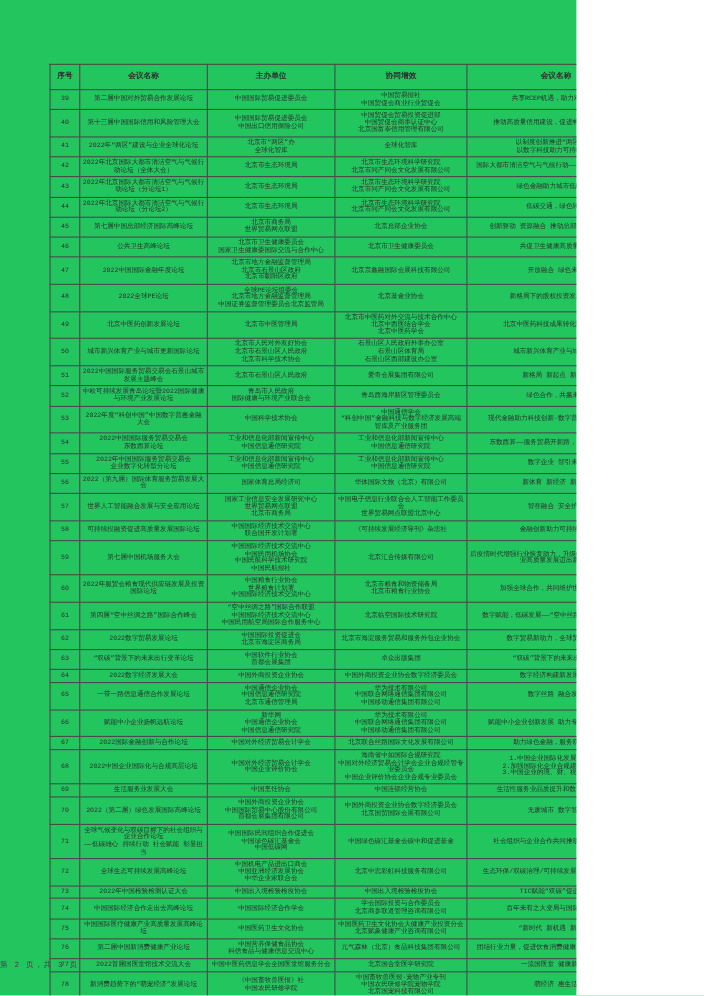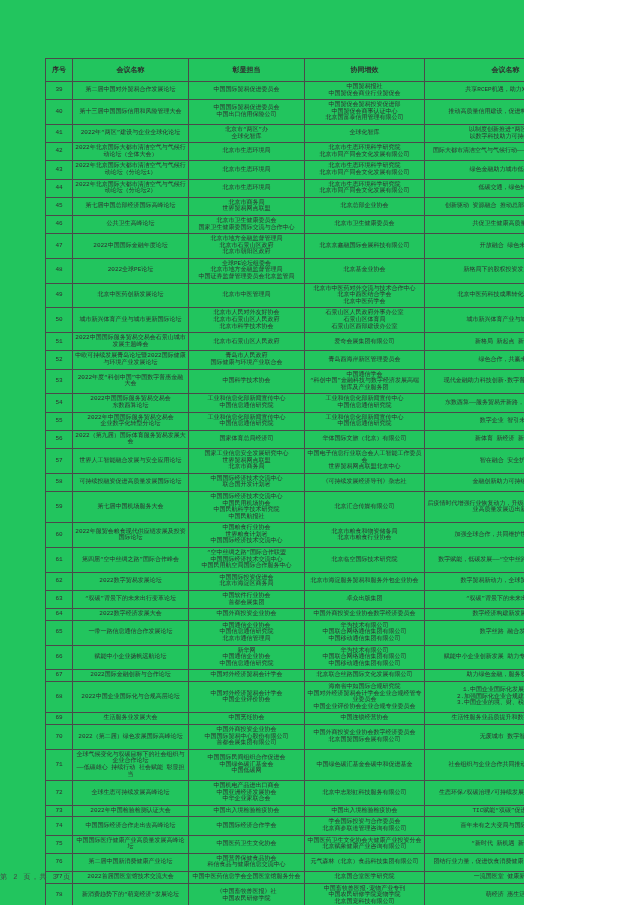--- a/index.html
+++ b/index.html
@@ -55,21 +55,21 @@
         <col style="width: 27px;">
         <col style="width: 116px;">
         <col style="width: 116px;">
         <col style="width: 120px;">
         <col style="width: 162px;">
       </colgroup>
     <thead>
       <tr>
           <th>序号</th>
           <th>会议名称</th>
-          <th>彰显担当</th>
+          <th>主办单位</th>
           <th>协同增效</th>
           <th>会议名称</th>
         </tr>
     </thead>
     <tbody>
         <tr>
           <td>39</td>
           <td>第二届中国对外贸易合作发展论坛</td>
           <td>中国国际贸易促进委员会</td>
           <td>中国贸易报社<br>中国贸促会商业行业贸促会</td>

